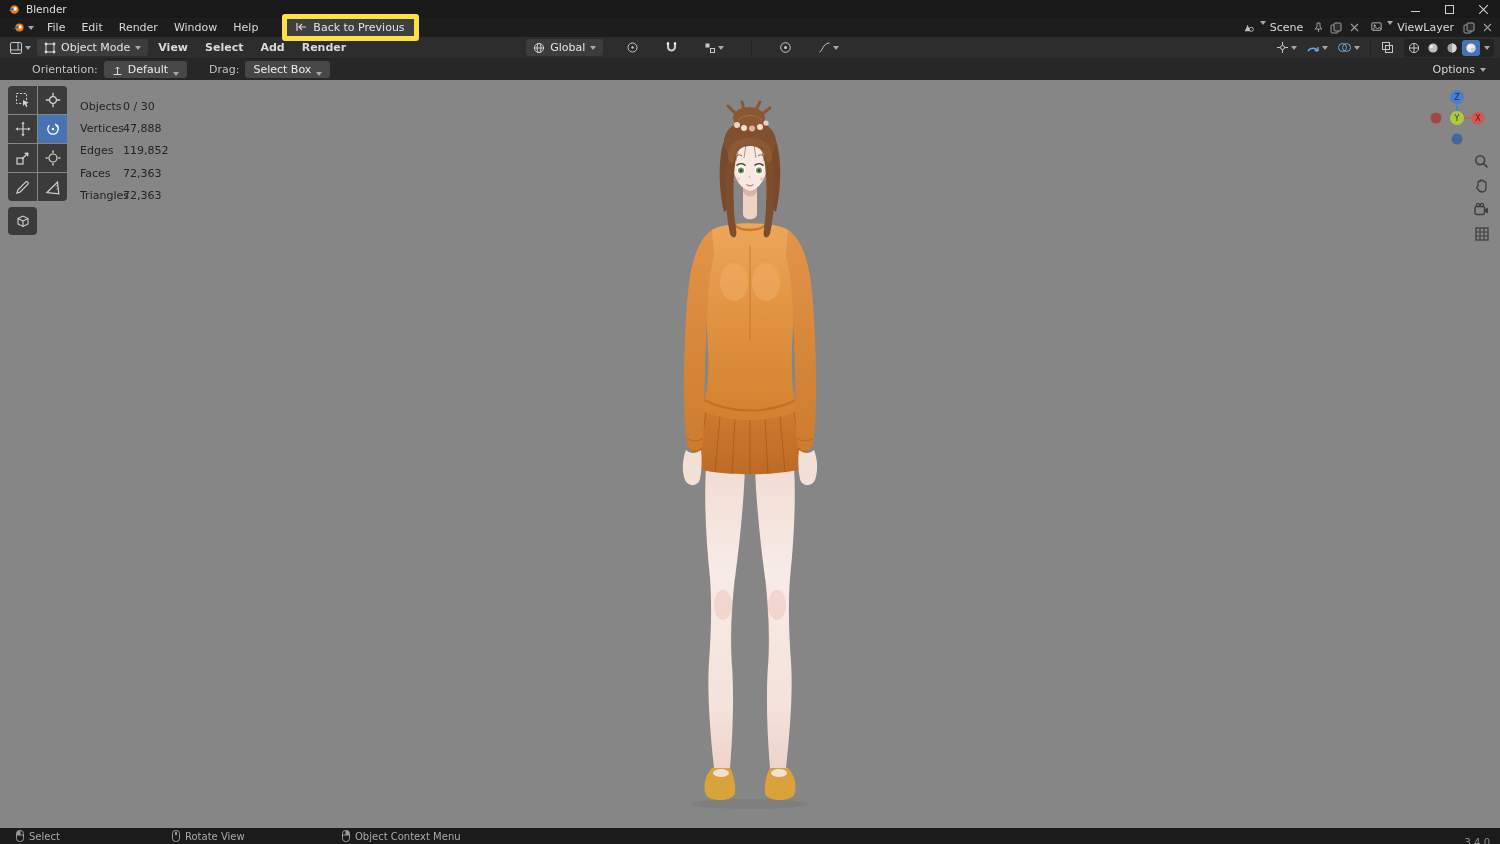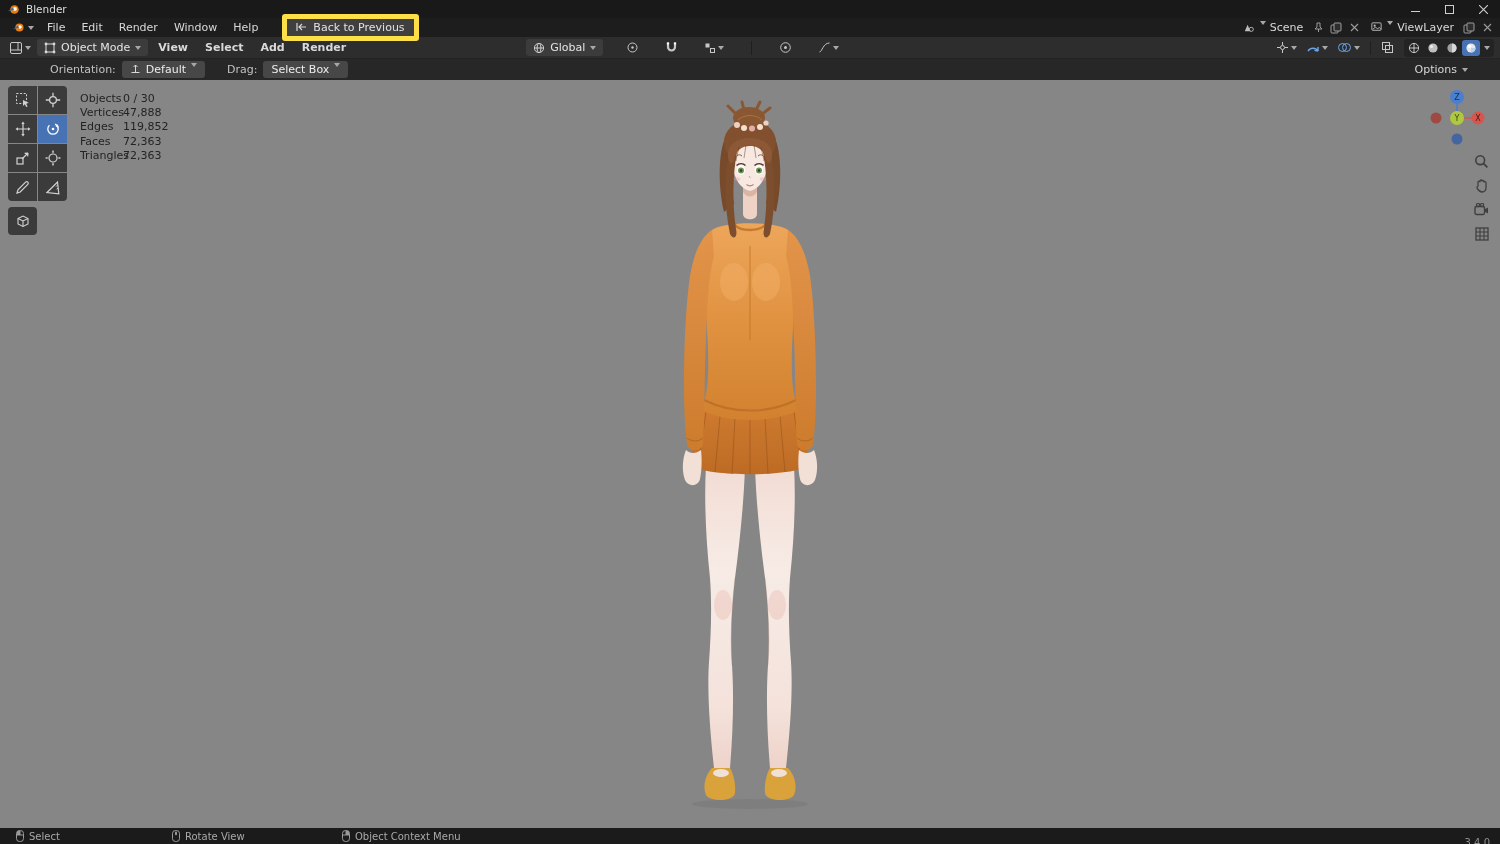--- a/index.html
+++ b/index.html
@@ -30,39 +30,39 @@
   .center-cluster { display:flex; align-items:center; gap:20px; margin-left:170px; }
   .right-cluster { display:flex; align-items:center; gap:3px; margin-left:auto; }
   .icon-btn { display:flex; align-items:center; gap:2px; padding:2px 3px; border-radius:3px; color:#c7c7c7; }
   .icon-btn.active { color:#6aa7e8; }
   .shade-group { display:flex; align-items:center; background:#232323; border-radius:4px; padding:1px; gap:1px; margin-left:4px; }
   .shade-btn { width:18px; height:16px; display:flex; align-items:center; justify-content:center; border-radius:3px; color:#c9c9c9; }
   .shade-btn.active { background:#4772b3; color:#fff; }
   .vsep { width:1px; height:14px; background:#1f1f1f; margin:0 4px; }
 
   
-  .subheader { height:21px; background:#272727; display:flex; align-items:center; padding:0 28px; }
+  .subheader { height:21px; background:#272727; display:flex; align-items:center; padding:0 10px; }
   .sub-label { color:#c2c2c2; margin:0 6px 0 22px; }
-  .sub-dd { display:flex; align-items:flex-start; gap:5px; background:#474747; border-radius:3px; padding:2px 8px; color:#ececec; }
+  .sub-dd { display:flex; align-items:flex-end; gap:5px; background:#474747; border-radius:3px; padding:2px 8px; color:#ececec; }
   .options-dd { margin-left:auto; display:flex; align-items:center; gap:5px; color:#d6d6d6; padding-right:4px; }
 
   
   .viewport { position:relative; height:748px; background:#868686; }
 
   .tbox { position:absolute; left:8px; top:6px; display:grid; grid-template-columns:29px 29px; gap:1px; }
   .tool-btn { width:29px; height:28px; background:#3b3b3b; display:flex; align-items:center; justify-content:center; color:#d2d2d2; }
   .tool-btn.active { background:#4772b3; color:#fff; }
   .tool-btn svg { display:block; }
   .tbox .gap { height:4px; grid-column:1 / span 2; }
   .r0a { border-radius:4px 0 0 0; } .r0b { border-radius:0 4px 0 0; }
   .r2a { border-radius:0 0 0 4px; } .r2b { border-radius:0 0 4px 0; }
   .single { border-radius:4px; }
 
   .stats { position:absolute; left:80px; top:12px; color:#232323; font-size:11px; line-height:14.2px; }
-  .stats .srow { display:flex; }
+  .stats .srow { display:flex;margin-top:8px; }
   .stats .slabel { width:43px; }
   .stats .sval { }
 
   .char-wrap { position:absolute; left:640px; top:20px; width:220px; height:712px; }
 
   .navgizmo { position:absolute; right:13px; top:8px; width:60px; height:60px; }
   .view-icons { position:absolute; right:9px; top:72px; display:flex; flex-direction:column; gap:5px; align-items:center; }
   .view-icon { width:19px; height:19px; display:flex; align-items:center; justify-content:center; color:#3f3f3f; }
 
   

